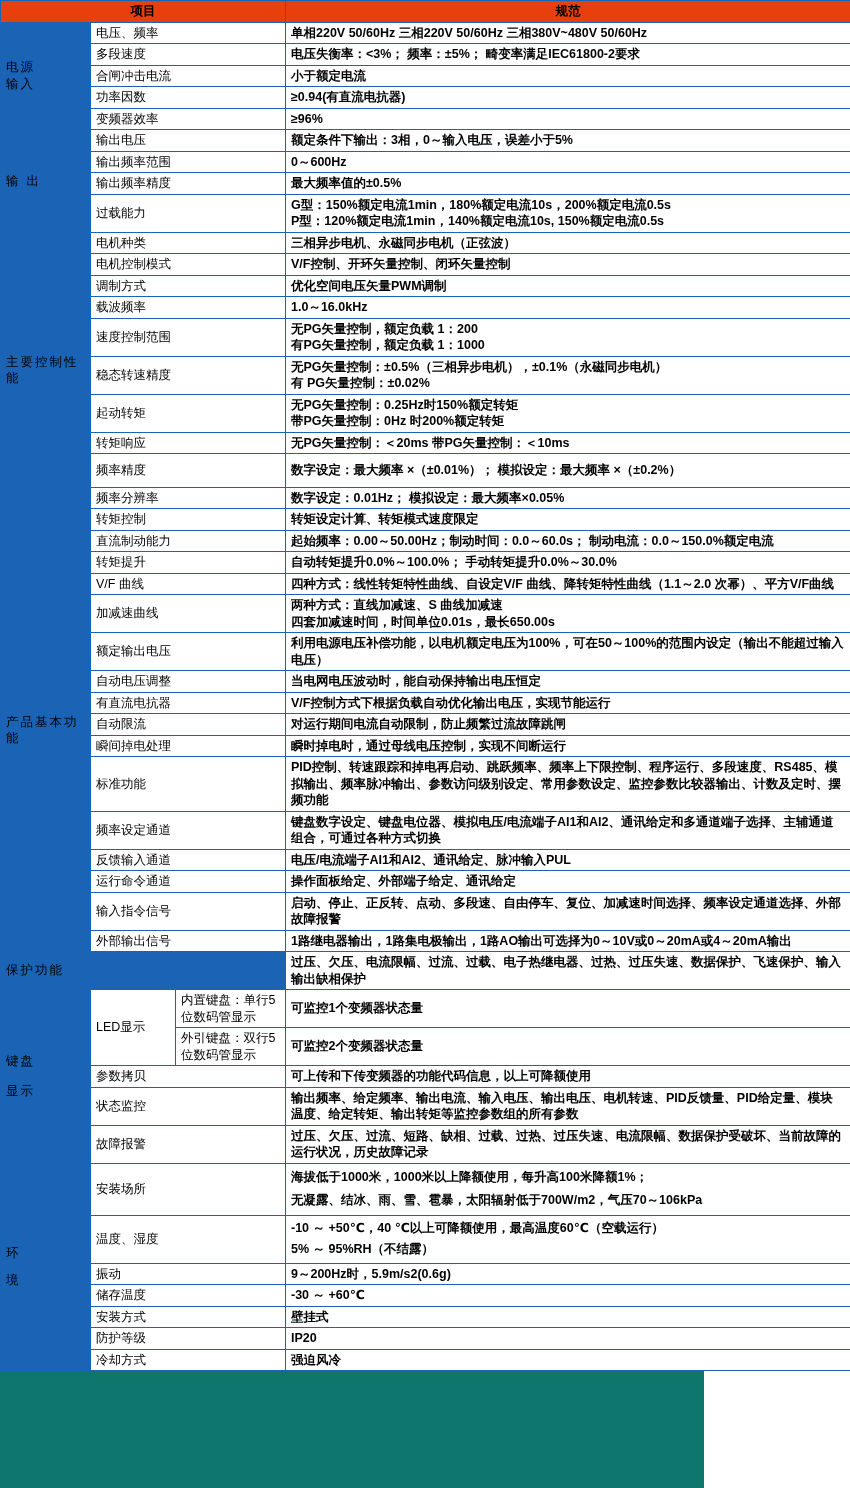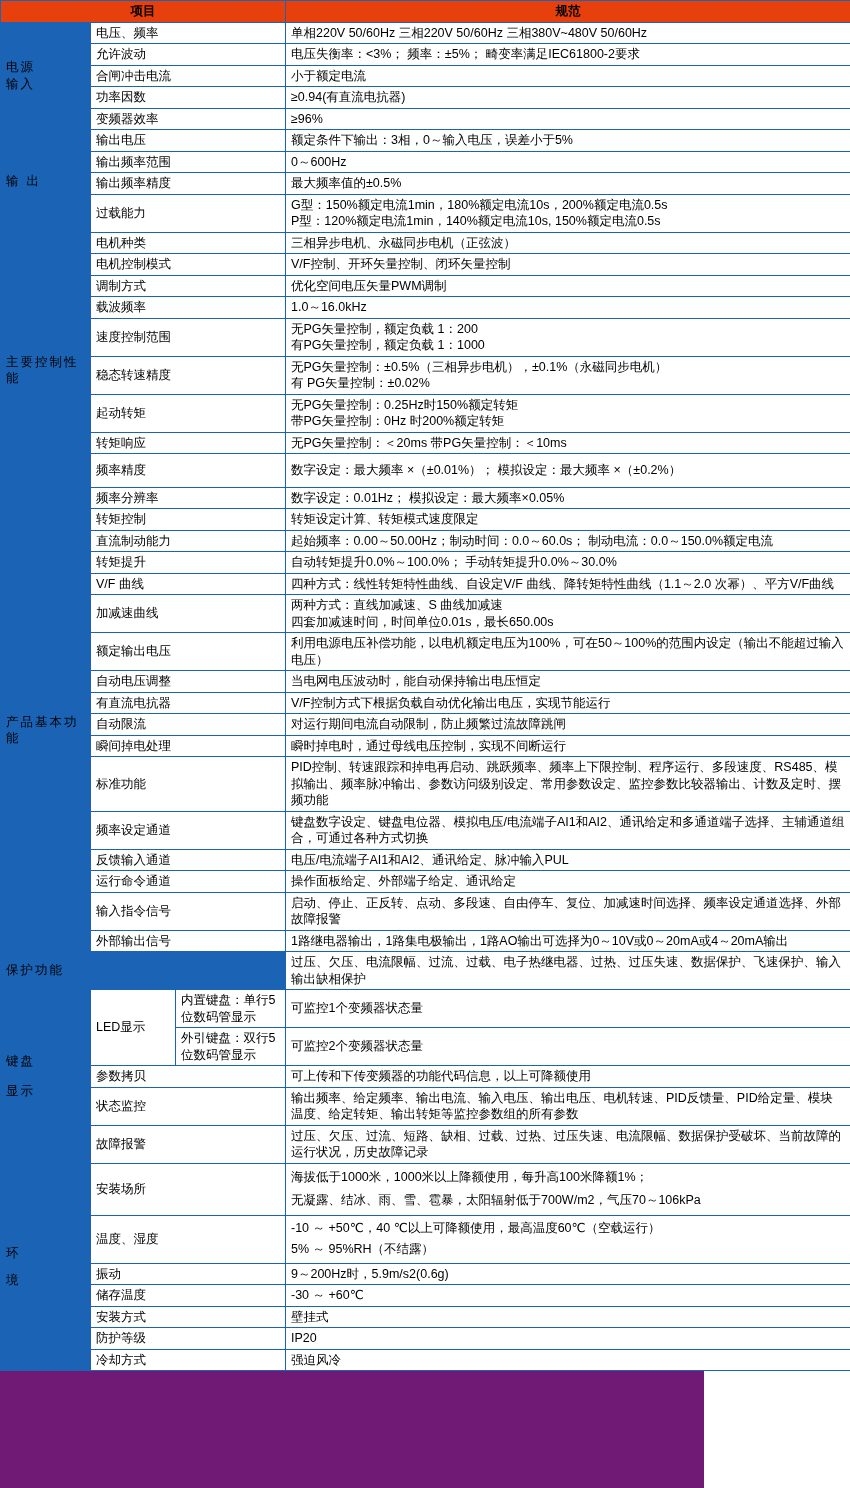--- a/index.html
+++ b/index.html
@@ -1,24 +1,24 @@
 <!DOCTYPE html>
 <html><head>
 <meta charset="utf-8">
 <style>
   html,body{margin:0;padding:0;background:#ffffff;}
   body{font-family:"Liberation Sans","DejaVu Sans",sans-serif;}
-  #page{width:704px;min-height:1488px;position:relative;background:#701a75;}
+  #page{width:704px;min-height:1488px;position:relative;background:#0f766e;}
   table.spec{border-collapse:collapse;width:850px;table-layout:fixed;}
   table.spec td,table.spec th{border:1px solid #1b63b5;padding:2px 5px;font-size:12.5px;color:#000;vertical-align:middle;line-height:1.32;}
   .hdr{background:#e8400c;color:#fff;font-weight:bold;text-align:center;font-size:15px;padding:7px 4px;border:1px solid #e8400c;}
   .cat{background:#1b63b5;color:#fff;font-weight:normal;font-size:13px;letter-spacing:2px;}
   .cat-sp{letter-spacing:8px;}
   .sub{background:#fff;color:#000;font-size:12.5px;margin-top:48px;}
-  .val{background:#fff;color:#000;font-size:12.5px;}
+  .val{background:#fff;color:#000;font-size:12.5px;font-weight:bold;}
   .prot{background:#1b63b5;color:#fff;font-size:13px;letter-spacing:2px;}
 </style>
 </head>
 <body>
 
 <div id="page">
 <table class="spec">
   <colgroup>
     <col style="width:90px">
     <col style="width:85px">
@@ -34,21 +34,21 @@
 
     <tr>
       <td class="cat" rowspan="5">
         <div>电源</div>
             <div>输入</div>
       </td>
       <td class="sub" colspan="2">电压、频率</td>
       <td class="val">单相220V  50/60Hz    三相220V  50/60Hz    三相380V~480V 50/60Hz</td>
     </tr>
     <tr>
-      <td class="sub" colspan="2">允许波动</td>
+      <td class="sub" colspan="2">多段速度</td>
       <td class="val">电压失衡率：&lt;3%；  频率：±5%；  畸变率满足IEC61800-2要求</td>
     </tr>
     <tr>
       <td class="sub" colspan="2">合闸冲击电流</td>
       <td class="val">小于额定电流</td>
     </tr>
     <tr>
       <td class="sub" colspan="2">功率因数</td>
       <td class="val">≥0.94(有直流电抗器)</td>
     </tr>

